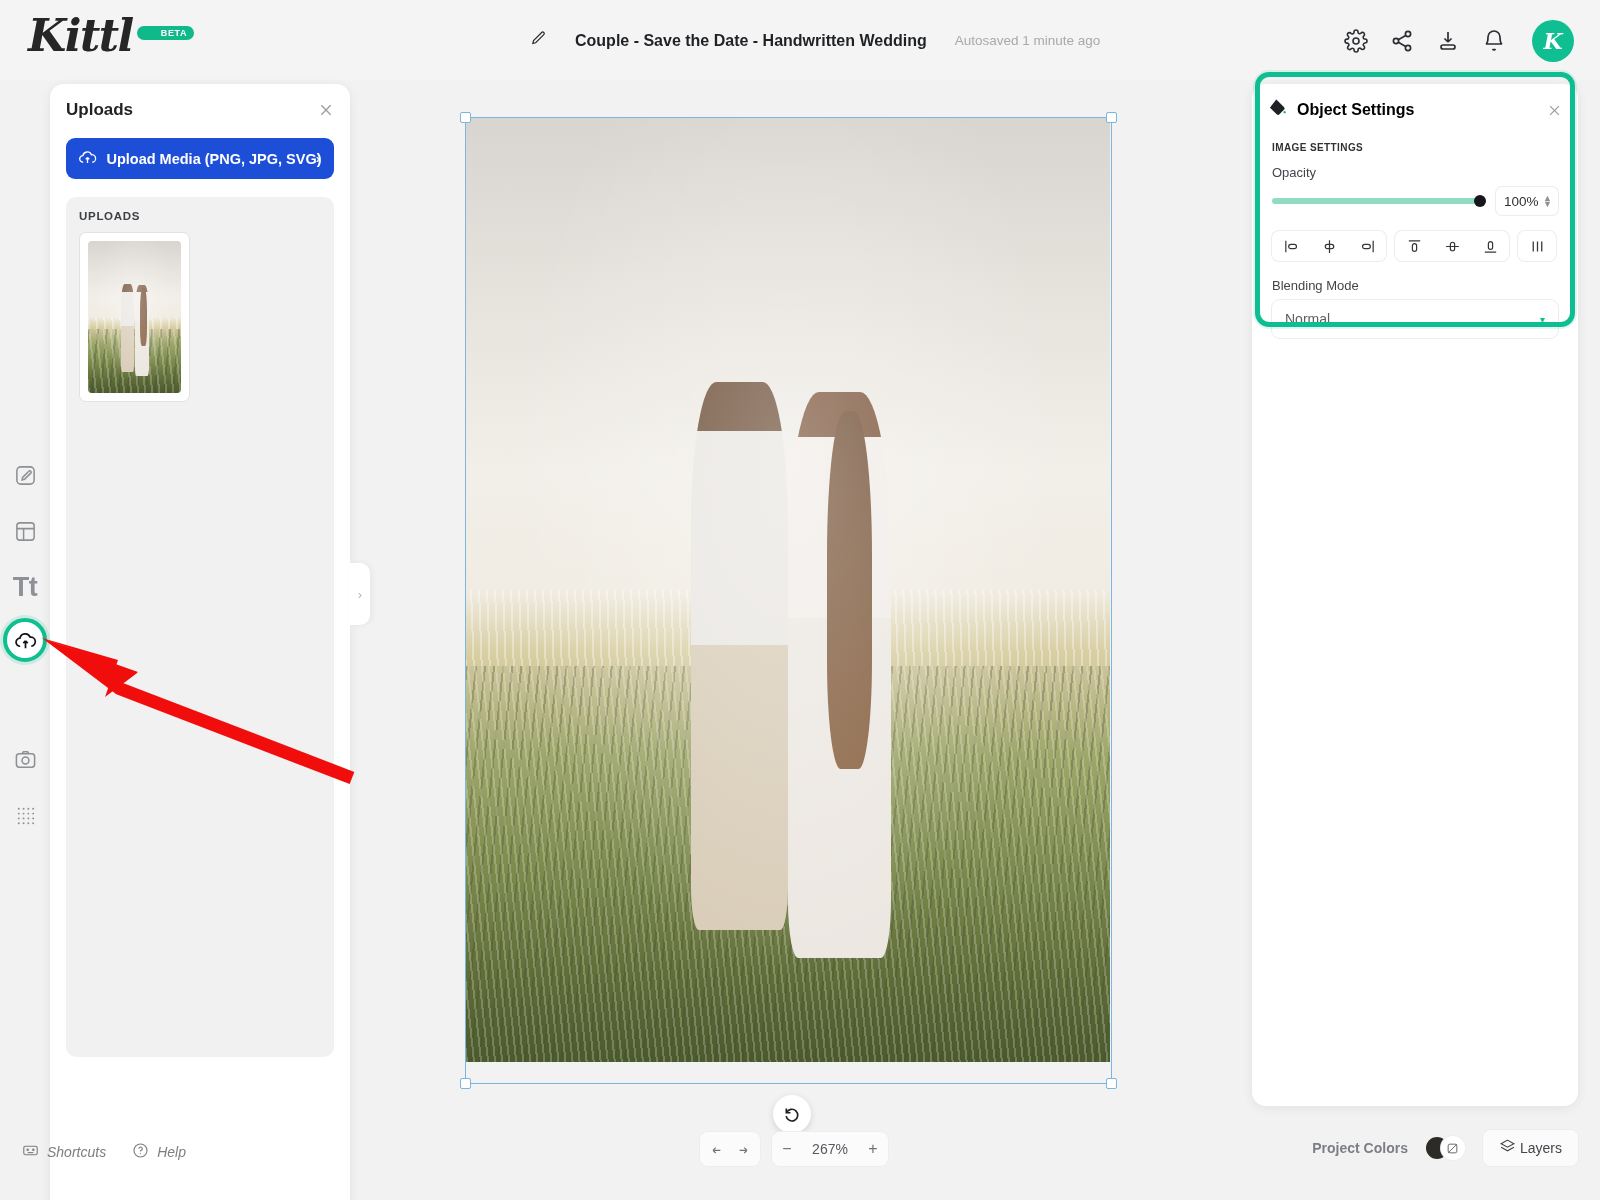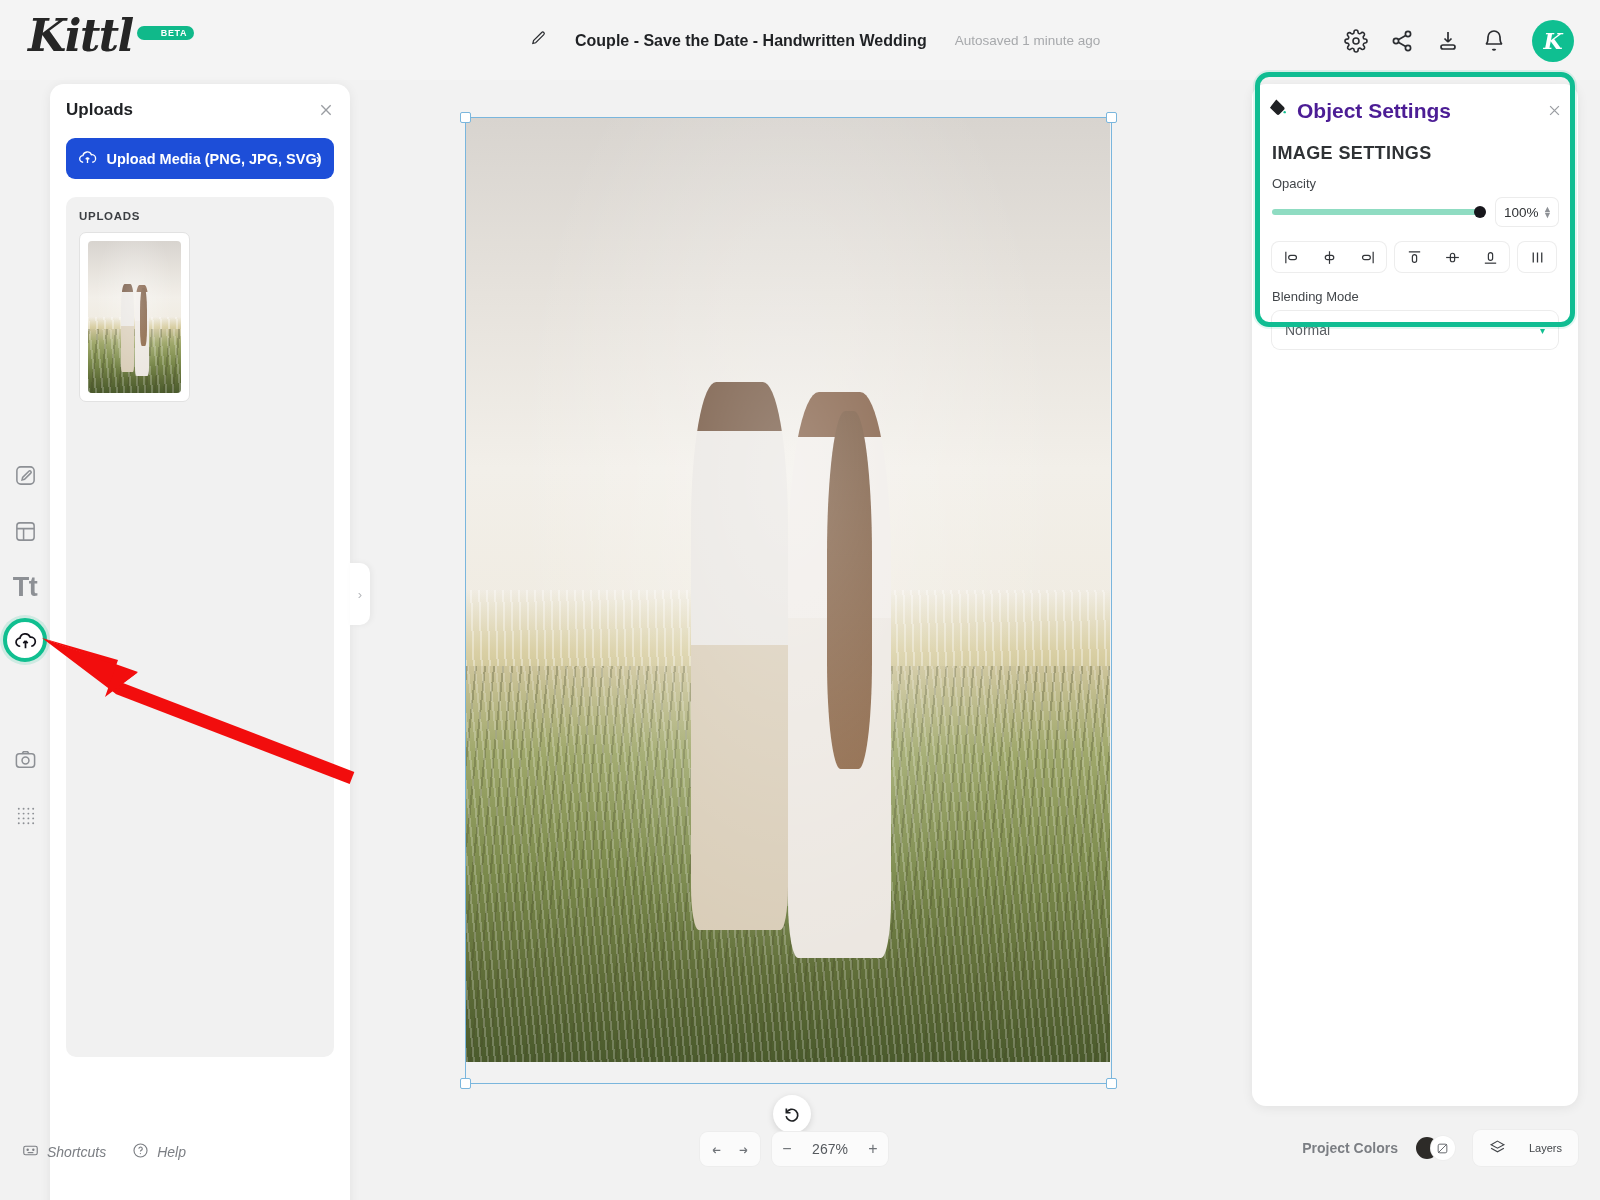--- a/index.html
+++ b/index.html
@@ -192,28 +192,28 @@
   #obj-highlight {
     position: absolute; left: 1255px; top: 72px;
     width: 320px; height: 255px;
     border: 5px solid #0fbd92; border-radius: 14px;
     box-shadow: 0 0 0 2px rgba(15,189,146,.12);
     pointer-events: none;
   }
   #obj-tabbar { display: flex; align-items: center; padding: 14px 16px 0 16px; }
   #obj-tab {
     display: flex; align-items: center; gap: 9px;
-    font-size: 21px; font-weight: 700; color: #4c1d95;
+    font-size: 16px; font-weight: 700; color: #000000;
     padding-bottom: 10px; cursor: pointer;
   }
   #obj-tab svg { width: 20px; height: 20px; }
   #obj-close { margin-left: auto; color: #9a9da2; cursor: pointer; width: 15px; height: 15px; margin-bottom: 10px; }
   #obj-body { padding: 4px 20px 16px 20px; }
   .sec-label {
-    font-size: 18px; font-weight: 700; color: #2f3235;
+    font-size: 10px; font-weight: 700; color: #2f3235;
     letter-spacing: .4px; margin: 6px 0 12px;
   }
   .field-label { font-size: 13px; color: #42464a; margin-bottom: 7px; }
   #opacity-row { display: flex; align-items: center; gap: 12px; }
   #slider-track {
     position: relative; flex: 1; height: 6px;
     background: #8fdcc2; border-radius: 3px;
   }
   #slider-thumb {
     position: absolute; right: -2px; top: -3px;
@@ -285,25 +285,25 @@
     background: #2d2b28;
   }
   #toggle-light {
     width: 24px; height: 24px; border-radius: 50%;
     background: #fff; margin-left: -7px;
     display: flex; align-items: center; justify-content: center;
     color: #5b5f64; box-shadow: 0 0 0 1px #eee;
   }
   #toggle-light svg { width: 13px; height: 13px; }
   #layers-btn {
-    display: flex; align-items: center; gap: 23px;
+    display: flex; align-items: center; gap: 4px;
     background: #fbfbfb; border-radius: 8px;
     box-shadow: 0 0 0 1px #ededed;
     height: 36px; padding: 0 16px;
-    font-size: 11px; color: #43464a; cursor: pointer;
+    font-size: 14px; color: #43464a; cursor: pointer;
   }
   #layers-btn svg { width: 17px; height: 17px; }
 
   
   #annot { position: absolute; left: 0; top: 0; width: 1600px; height: 1200px; pointer-events: none; }
 </style>
 </head>
 <body>
 
 <div id="app">

